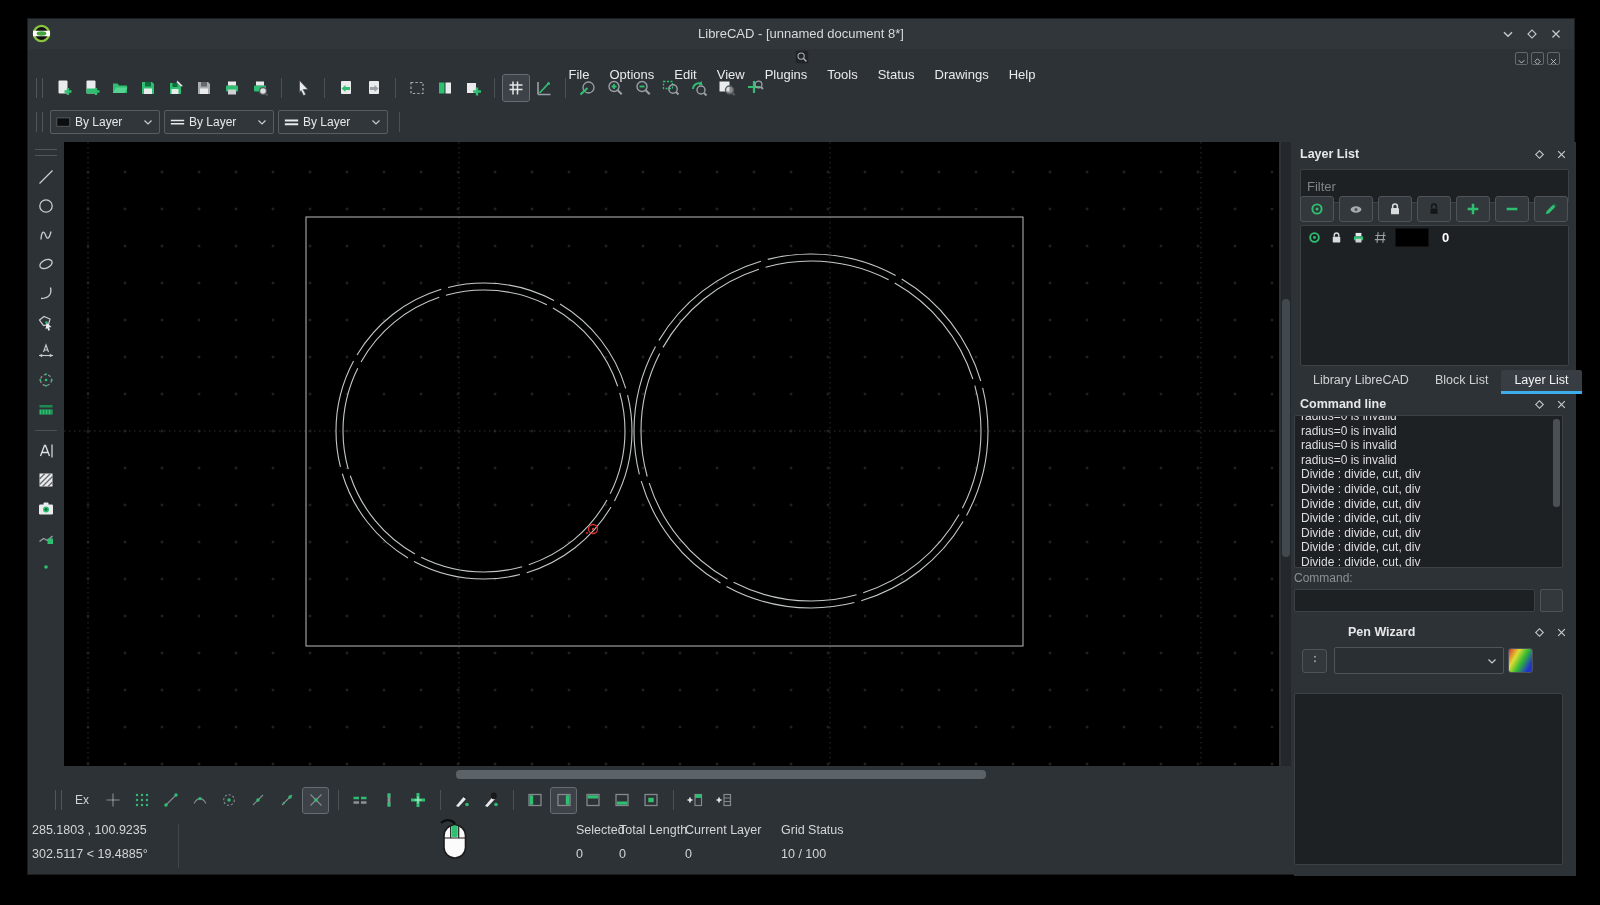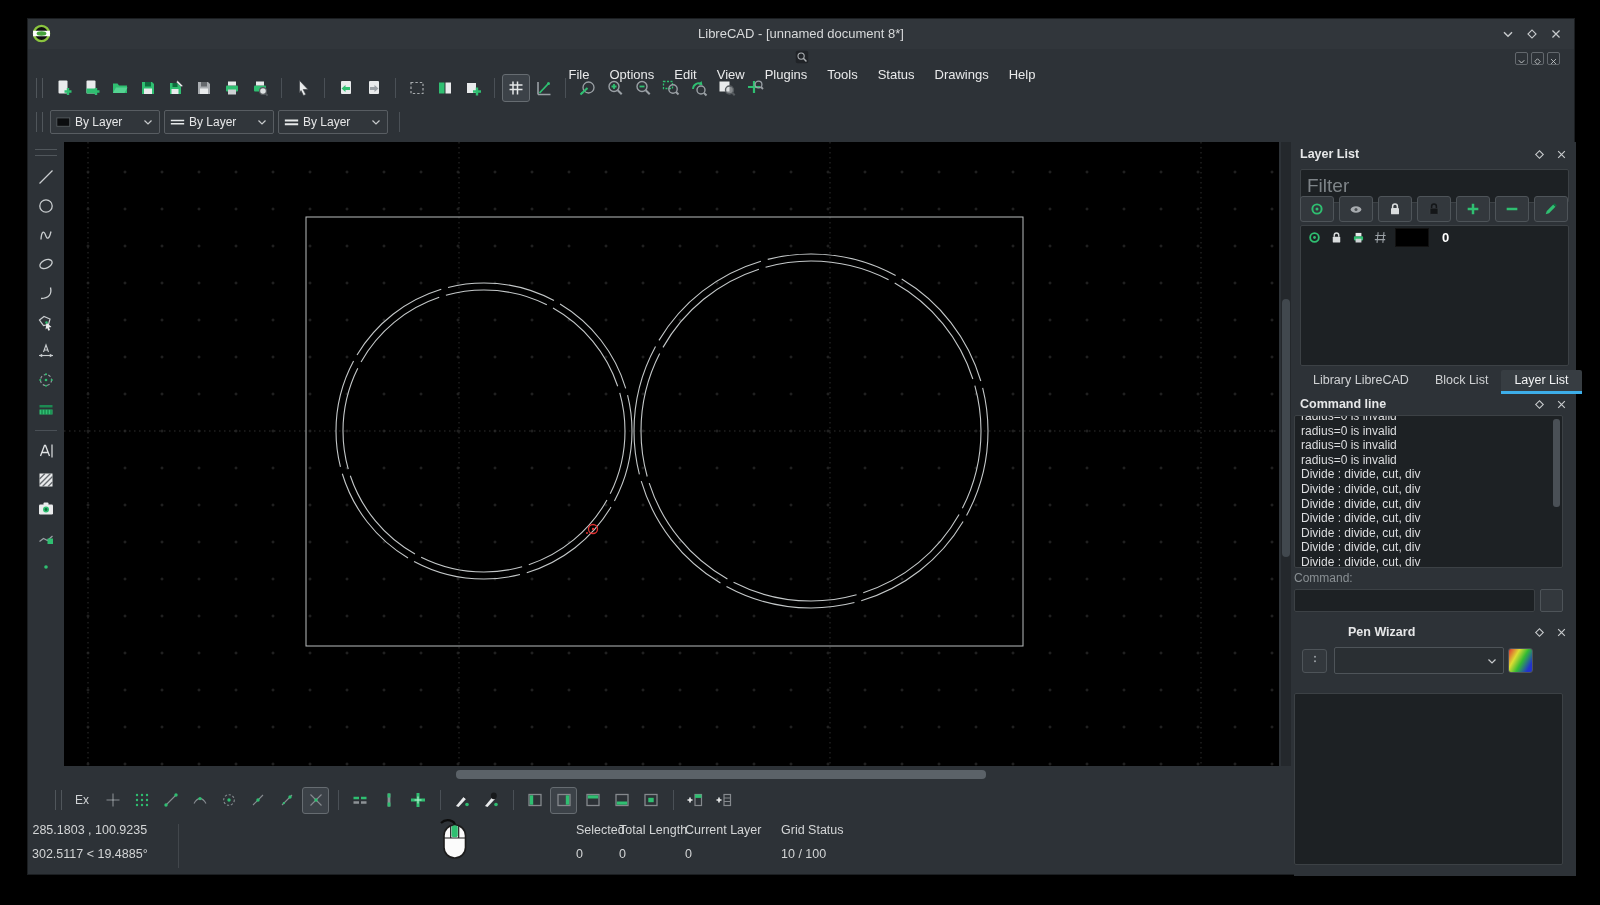--- a/index.html
+++ b/index.html
@@ -42,35 +42,35 @@
   .vscroll .handle{position:absolute;left:1px;top:157px;width:8px;height:258px;background:#41484e;border-radius:4px;}
   .hscroll{position:absolute;left:36px;top:749px;width:1215px;height:13px;background:#2d3237;}
   .hscroll .handle{position:absolute;left:392px;top:2px;width:530px;height:9px;background:#5b6268;border-radius:4px;}
   
   .snapbar{position:absolute;left:0;top:765px;width:1263px;height:32px;display:flex;align-items:center;padding-left:8px;box-sizing:border-box;margin-left:17px;}
   .snapbar .tbtn{width:25px;height:25px;margin-right:2px;}
   .exbtn{font-size:12px;color:#cfd2d4;padding:4px 6px;margin-right:4px;}
   
   .statusbar{position:absolute;left:0;top:799px;width:1263px;height:58px;font-size:12.5px;color:#d3d5d6;}
   .coords{position:absolute;top:0;}
-  .coords div{height:24px;line-height:24px;white-space:pre;text-align:center;}
+  .coords div{height:24px;line-height:24px;white-space:pre;}
   .st-sep{position:absolute;left:150px;top:6px;width:1px;height:44px;background:#42474c;}
   .mouse-ind{position:absolute;left:408px;top:-2px;width:37px;height:48px;}
   .fields{position:absolute;top:0;}
   .field{position:absolute;top:0;}
   .field .flabel{height:24px;line-height:24px;white-space:nowrap;}
   .field .fvalue{height:24px;line-height:24px;}
   
   .dock{position:absolute;left:1266px;top:123px;width:282px;height:734px;background:#2d3237;}
   .panel{position:absolute;left:6px;width:269px;box-sizing:border-box;}
   .phead{height:20px;display:flex;align-items:center;font-size:12.5px;font-weight:600;color:#e6e7e8;}
   .phead .sp{flex:1;}
   .pbtn{width:15px;height:15px;margin-left:7px;}
   .inset{background:#1d2124;border:1px solid #3c4145;border-radius:2px;box-sizing:border-box;}
-  .filter-input{position:absolute;left:0;top:25px;width:269px;height:14px;color:#e6e7e8;font-size:19px;padding:16px 6px;outline:none;}
+  .filter-input{position:absolute;left:0;top:25px;width:269px;height:14px;color:#e6e7e8;font-size:13px;padding:16px 6px;outline:none;}
   .filter-input::placeholder{color:#7e8488;}
   .lbrow{position:absolute;left:0;top:52px;height:26px;display:flex;gap:5px;}
   .lbtn{width:32px;height:24px;background:#33383d;border:1px solid #4e5459;border-radius:3px;display:flex;align-items:center;justify-content:center;}
   .lbtn svg{width:16px;height:16px;}
   .layerlist{position:absolute;left:0;top:81px;width:269px;height:141px;}
   .layerrow{height:22px;display:flex;align-items:center;gap:7px;padding-left:6px;}
   .layerrow .ric{width:15px;height:15px;}
   .layerrow .swatch{width:32px;height:17px;background:#000;border:1px solid #111;}
   .layerrow .lname{color:#fff;font-weight:700;font-size:13px;margin-left:6px;}
   .tabs{position:absolute;left:0;top:226px;height:24px;display:flex;}

